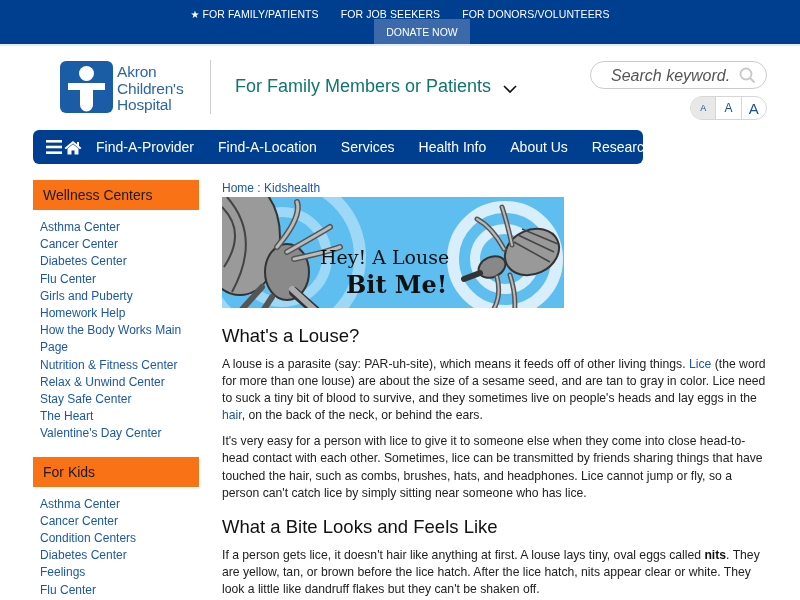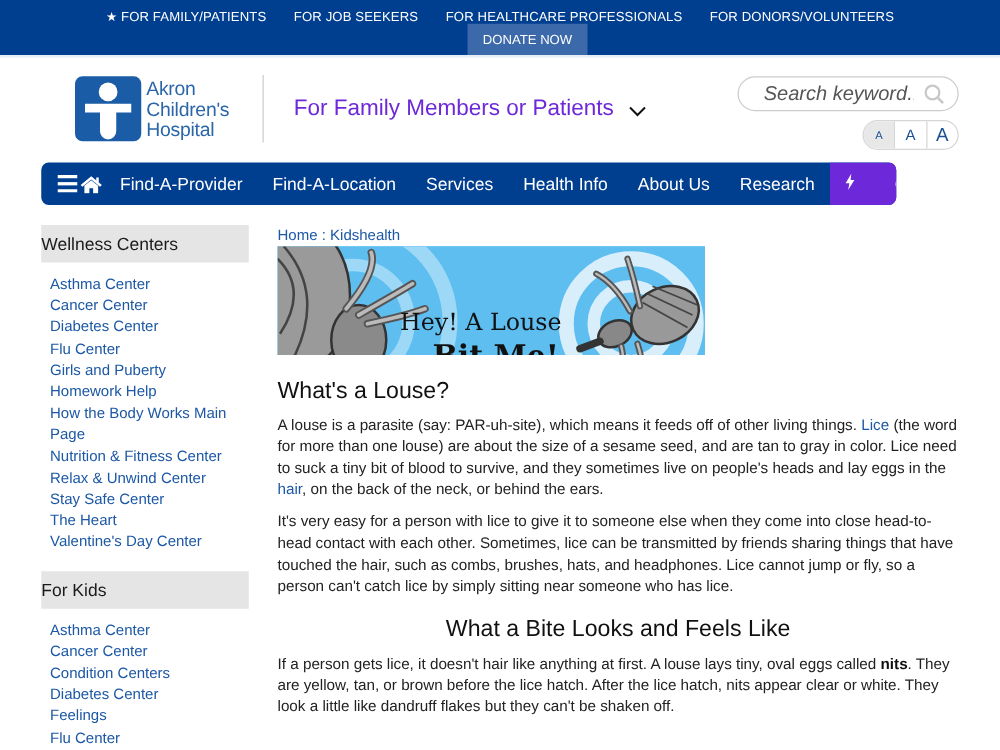--- a/index.html
+++ b/index.html
@@ -11,71 +11,70 @@
   .topbar-links { position: absolute; top: 8px; left: 0; width: 800px; display: flex; justify-content: center; gap: 0; }
   .topbar-link { color: #fff; font-size: 10.5px; letter-spacing: 0.1px; padding: 0 11px; white-space: nowrap; text-decoration: none; display: inline-flex; align-items: center; }
   .topbar-link .star { font-size: 10px; margin-right: 3px; }
   .donate { position: absolute; left: 374px; top: 19px; width: 96px; height: 25px; background: #3b69a9; color: #fff; font-size: 10.5px; display: flex; align-items: center; justify-content: center; text-decoration: none; }
   .topbar-bottom { position: absolute; left: 0; top: 44px; width: 800px; height: 2px; background: #e6ecf3; }
 
   
   .logo { position: absolute; left: 60px; top: 61px; width: 53px; height: 52px; background: #1a5da6; border-radius: 6px; }
   .logo-text { position: absolute; left: 117px; top: 64px; color: #2b66a8; font-size: 15.5px; line-height: 16.5px; letter-spacing: -0.2px; }
   .header-divider { position: absolute; left: 210px; top: 60px; width: 1px; height: 54px; background: #ccc; }
-  .audience { position: absolute; left: 235px; top: 76px; font-size: 18px; color: #6d28d9; display: flex; align-items: center; cursor: pointer; justify-content: flex-end; }
+  .audience { position: absolute; left: 235px; top: 76px; font-size: 18px; color: #0f766e; display: flex; align-items: center; cursor: pointer; justify-content: flex-end; }
   .audience .chev { margin-left: 12px; width: 14px; height: 14px; display: inline-block; }
 
   .search { position: absolute; left: 590px; top: 61px; width: 177px; height: 28px; border: 1px solid #ccc; border-radius: 14px; background: #fff; }
   .search input { position: absolute; left: 20px; top: 5px; width: 120px; height: 17px; border: none; outline: none; font-style: italic; font-size: 16px; color: #555; font-family: "Liberation Sans", sans-serif; background: transparent; }
   .search input::placeholder { color: #555; }
   .search .search-icon { position: absolute; right: 10px; top: 5px; width: 17px; height: 17px; }
 
   .fontsize { position: absolute; left: 690px; top: 96px; width: 77px; height: 24px; border: 1px solid #d6d6d6; border-radius: 12px; display: flex; overflow: hidden; background: #fff; }
   .fs-btn { flex: 1; display: flex; align-items: center; justify-content: center; color: #1a4f96; border-left: 1px solid #d6d6d6; cursor: pointer; }
   .fs-btn:first-child { border-left: none; background: #e8e8e8; font-size: 9px; }
   .fs-btn:nth-child(2) { font-size: 12px; }
   .fs-btn:nth-child(3) { font-size: 15px; }
 
   
-  .mainnav { position: absolute; left: 33px; top: 130px; width: 684px; height: 34px; background: #003f8f; border-radius: 6px; display: flex; align-items: center; overflow: hidden; }
+  .mainnav { position: absolute; left: 33px; top: 130px; width: 610px; height: 34px; background: #003f8f; border-radius: 6px; display: flex; align-items: center; overflow: hidden; }
   .nav-icon { width: 34px; height: 34px; display: flex; align-items: center; justify-content: center; cursor: pointer; }
   .nav-item { color: #fff; font-size: 14px; padding: 0 12px; height: 34px; display: flex; align-items: center; white-space: nowrap; cursor: pointer; text-decoration: none; }
   .nav-item.quick { background: #6d28d9; padding: 0 12px; gap: 28px; }
   .nav-item.quick .bolt { margin-right: 4px; font-size: 12px; }
 
   
   .sidebar { position: absolute; left: 33px; top: 180px; width: 166px; }
-  .sb-head { background: #e5e5e5; height: 30px; padding-left: 0; font-size: 14px; color: #1a1a1a; display: flex; align-items: center; }
+  .sb-head { background: #f97316; height: 30px; padding-left: 10px; font-size: 14px; color: #1a1a1a; display: flex; align-items: center; }
   .sb-list { list-style: none; padding: 9px 0 0 7px; }
   .sb-list li { font-size: 12px; line-height: 17.2px; }
   .sb-list a { color: #1c58a5; text-decoration: none; }
   .sb-section2 { margin-top: 14px; }
 
   
   .content { position: absolute; left: 222px; top: 181px; width: 545px; }
   .breadcrumb { font-size: 12px; color: #1c58a5; height: 15px; }
   .breadcrumb a { color: #1c58a5; text-decoration: none; }
-  .banner { margin-top: 1px; width: 342px; height: 87px; background: #5ebef0; position: relative; overflow: hidden; }
+  .banner { margin-top: 1px; width: 342px; height: 111px; background: #5ebef0; position: relative; overflow: hidden; }
   .h2 { font-size: 18.5px; font-weight: normal; color: #111; margin-top: 17px; }
-  .h2.second { margin-top: 14px; text-align: center; }
+  .h2.second { margin-top: 14px; }
   .para { font-size: 12.2px; line-height: 17.1px; color: #222; margin-top: 9px; }
   .para a { color: #1c58a5; text-decoration: none; }
   .para b { color: #111; }
 </style>
 </head>
 <body>
 
 <div class="topbar">
   <div class="topbar-links">
     <a class="topbar-link">
         <span class="star">★</span>
         <span>FOR FAMILY/PATIENTS</span>
       </a>
     <a class="topbar-link">FOR JOB SEEKERS</a>
-    <a class="topbar-link">FOR HEALTHCARE PROFESSIONALS</a>
     <a class="topbar-link">FOR DONORS/VOLUNTEERS</a>
   </div>
   <a class="donate">DONATE NOW</a>
 </div>
 <div class="topbar-bottom"></div>
 
 <div class="logo">
   <svg width="53" height="52" viewBox="0 0 53 52">
     <circle cx="26.5" cy="12.5" r="7.5" fill="#fff"></circle>
     <path d="M8 22 H45 V29 H33 V44 a6.5 6.5 0 0 1 -13 0 V29 H8 Z" fill="#fff"></path>

